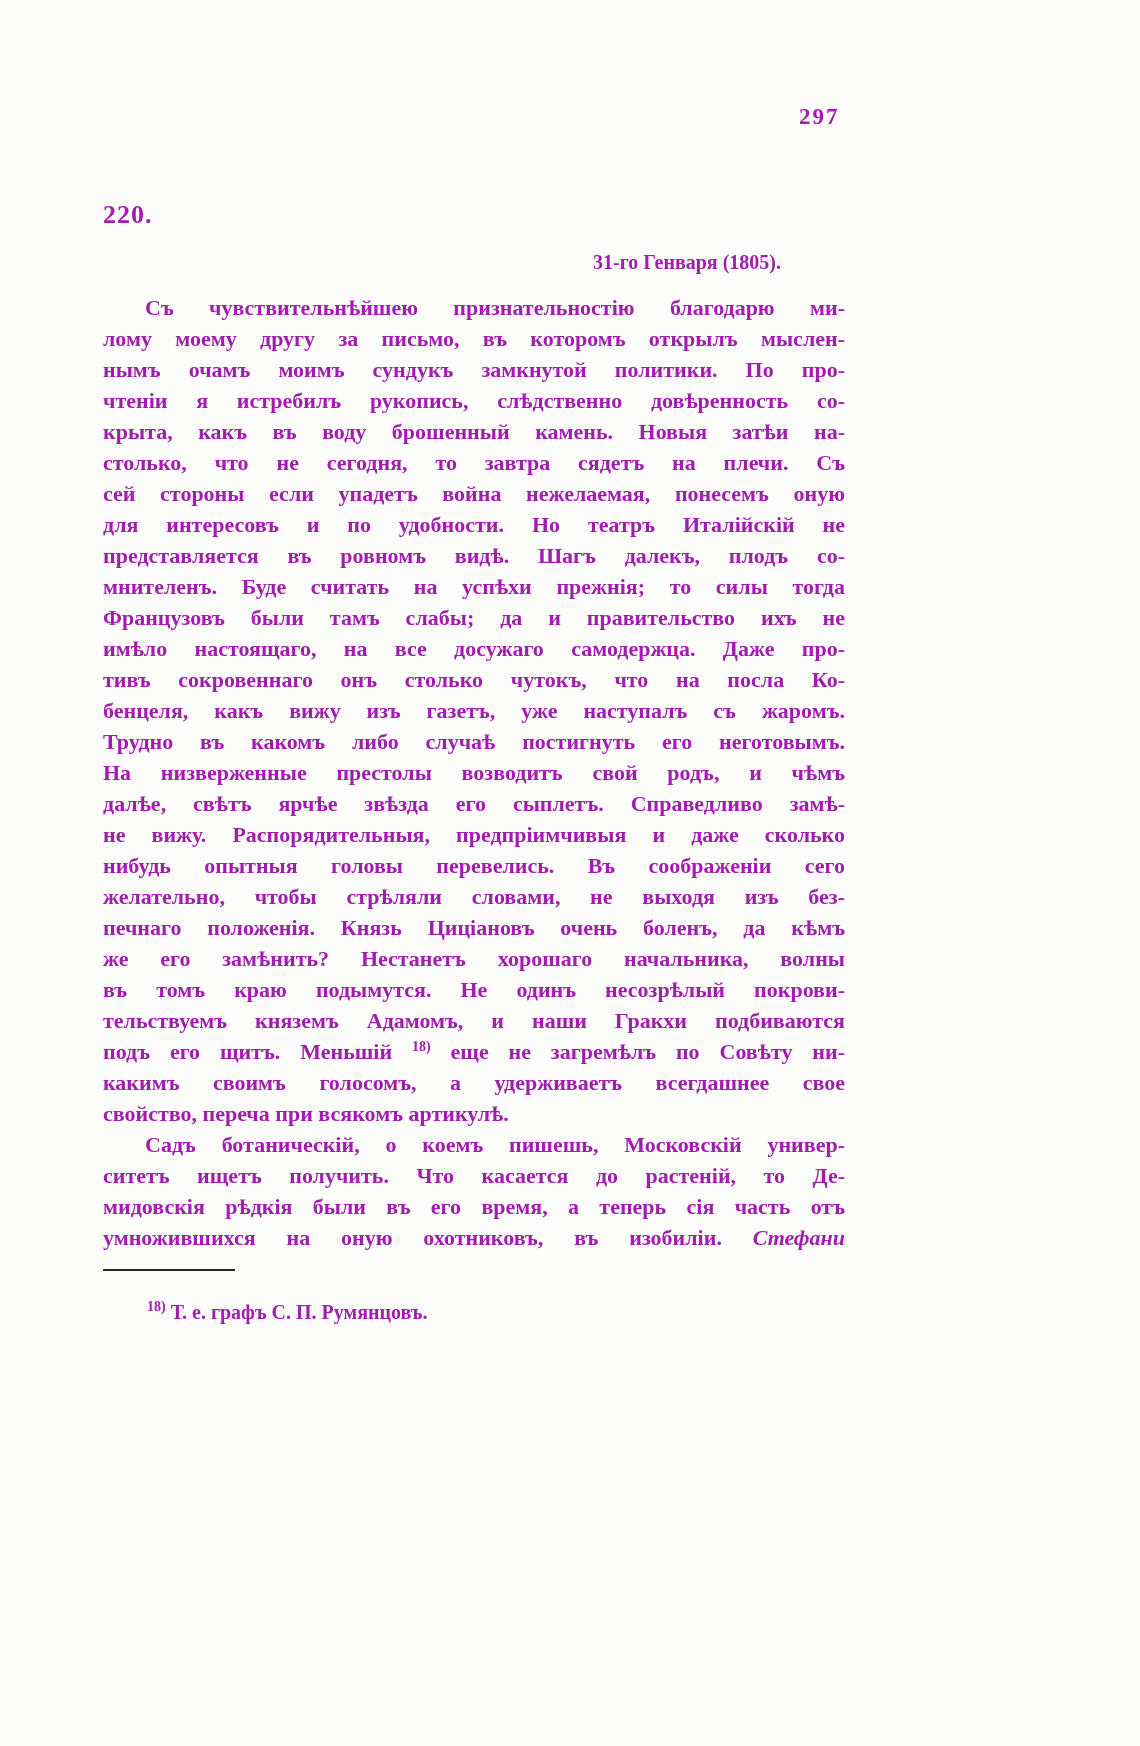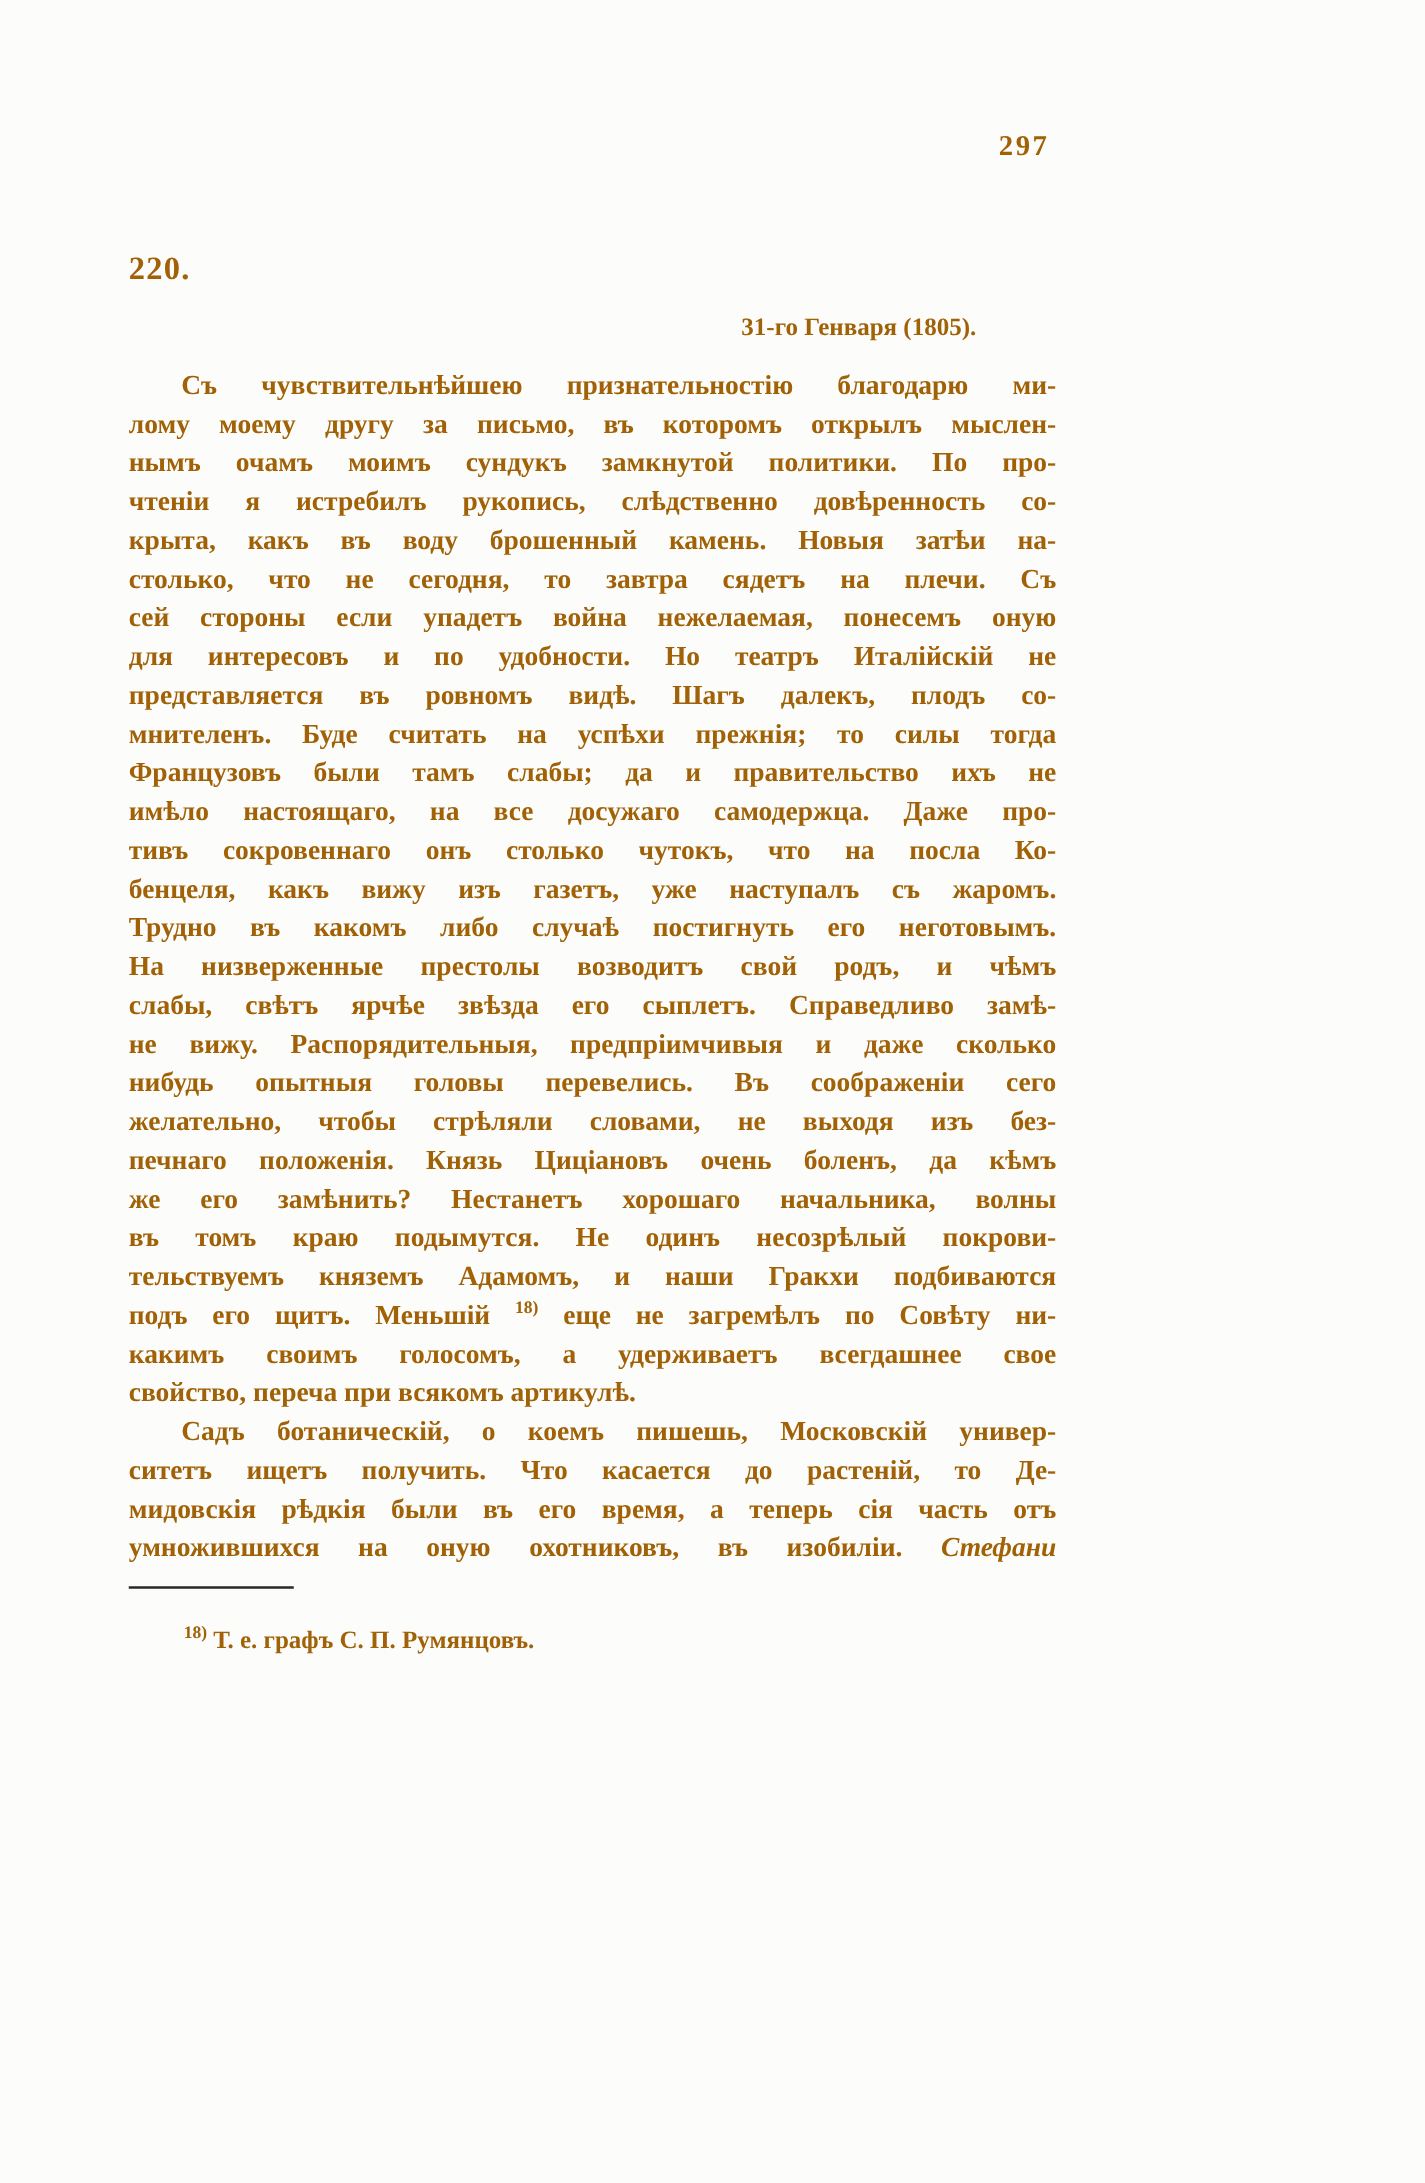--- a/index.html
+++ b/index.html
@@ -6,21 +6,21 @@
     margin: 0;
     padding: 0;
     background: #fcfcfa;
   }
   .page {
     position: relative;
     width: 1140px;
     height: 1746px;
     background: #fcfcfa;
     font-family: "Liberation Serif", "DejaVu Serif", serif;
-    color: #a16207;
+    color: #a21caf;
     overflow: hidden;
   }
   .page-number {
     position: absolute;
     top: 104px;
     left: 799px;
     font-size: 23px;
     font-weight: bold;
     letter-spacing: 2px;
   }
@@ -110,21 +110,21 @@
       <div class="line">сей стороны если упадетъ война нежелаемая, понесемъ оную</div>
       <div class="line">для интересовъ и по удобности. Но театръ Италійскій не</div>
       <div class="line">представляется въ ровномъ видѣ. Шагъ далекъ, плодъ со-</div>
       <div class="line">мнителенъ. Буде считать на успѣхи прежнія; то силы тогда</div>
       <div class="line">Французовъ были тамъ слабы; да и правительство ихъ не</div>
       <div class="line">имѣло настоящаго, на все досужаго самодержца. Даже про-</div>
       <div class="line">тивъ сокровеннаго онъ столько чутокъ, что на посла Ко-</div>
       <div class="line">бенцеля, какъ вижу изъ газетъ, уже наступалъ съ жаромъ.</div>
       <div class="line">Трудно въ какомъ либо случаѣ постигнуть его неготовымъ.</div>
       <div class="line">На низверженные престолы возводитъ свой родъ, и чѣмъ</div>
-      <div class="line">слабы, свѣтъ ярчѣе звѣзда его сыплетъ. Справедливо замѣ-</div>
+      <div class="line">далѣе, свѣтъ ярчѣе звѣзда его сыплетъ. Справедливо замѣ-</div>
       <div class="line">не вижу. Распорядительныя, предпріимчивыя и даже сколько</div>
       <div class="line">нибудь опытныя головы перевелись. Въ соображеніи сего</div>
       <div class="line">желательно, чтобы стрѣляли словами, не выходя изъ без-</div>
       <div class="line">печнаго положенія. Князь Циціановъ очень боленъ, да кѣмъ</div>
       <div class="line">же его замѣнить? Нестанетъ хорошаго начальника, волны</div>
       <div class="line">въ томъ краю подымутся. Не одинъ несозрѣлый покрови-</div>
       <div class="line">тельствуемъ княземъ Адамомъ, и наши Гракхи подбиваются</div>
 
       <div class="line"><span>подъ его щитъ. Меньшій </span><sup class="noteref">18)</sup><span> еще не загремѣлъ по Совѣту ни-</span></div>
 

